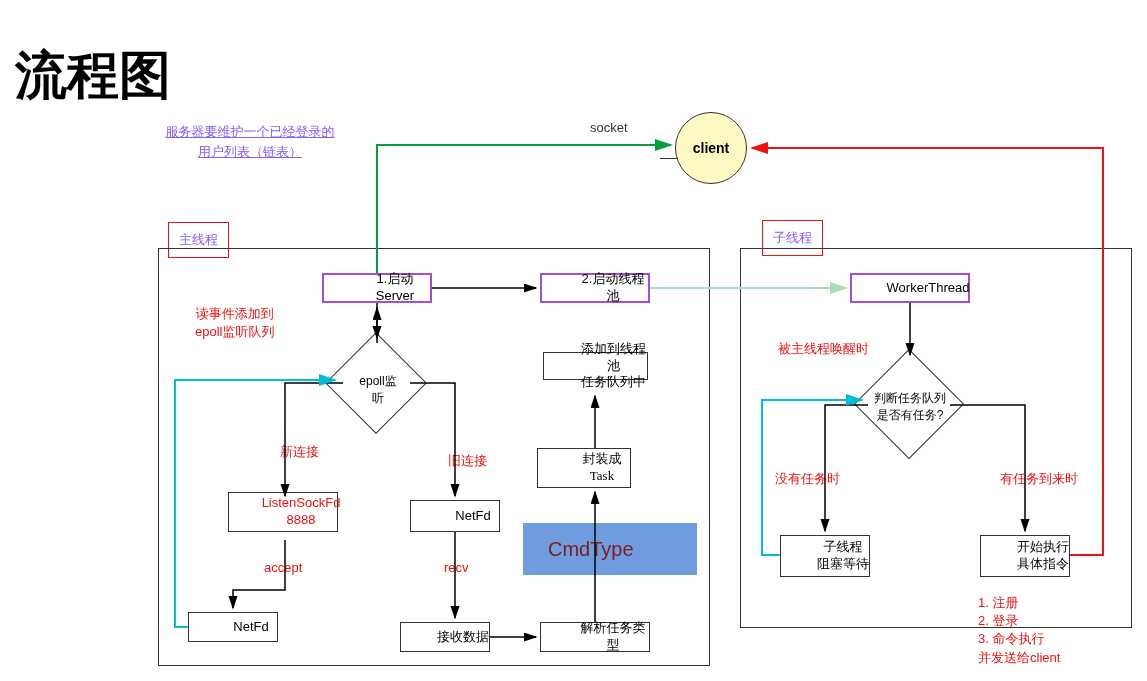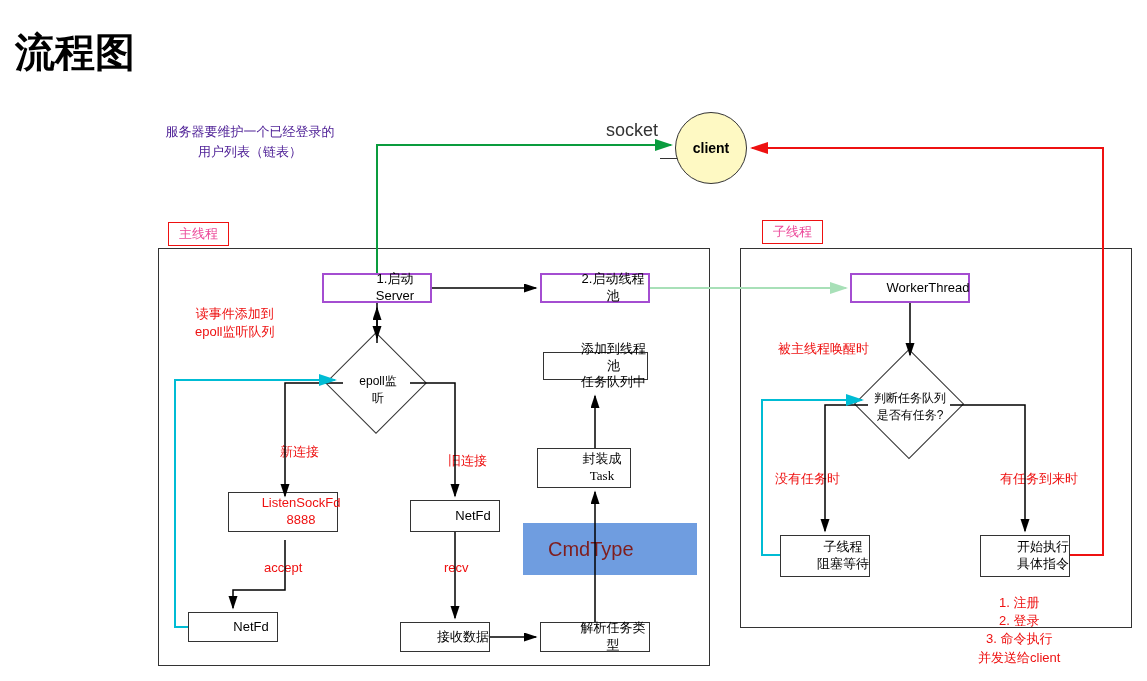--- a/index.html
+++ b/index.html
@@ -9,42 +9,43 @@
     font-family: "Microsoft YaHei", Arial, sans-serif;
     background: #fff;
     width: 1147px;
     height: 681px;
     position: relative;
     overflow: hidden;
   }
   .title {
     position: absolute;
     left: 15px;
-    top: 25px;
-    font-size: 40px;
+    top: 41px;
+    font-size: 52px;
     font-weight: 900;
     color: #000;
   }
   .note {
     position: absolute;
     font-size: 13px;
-    color: #4c1d95;
+    color: #8b5cf6;
     text-align: center;
     line-height: 1.5;
+    text-decoration: underline;
   }
   .container {
     position: absolute;
     border: 1px solid #333;
   }
   .tag {
     position: absolute;
     border: 1px solid #e11;
-    color: #ec4899;
-    font-size: 13px;
-    padding: 2px 10px;
+    color: #8b5cf6;
+    font-size: 13px;
+    padding: 8px 10px;
     background: #fff;
   }
   .box {
     position: absolute;
     border: 1px solid #333;
     font-size: 13px;
     display: flex;
     align-items: center;
     justify-content: center;
     text-align: center;
@@ -81,21 +82,21 @@
     font-size: 14px;
     background: #fef9c3;
     font-weight: bold;
   }
   .rlabel {
     position: absolute;
     color: #e11;
     font-size: 13px;
     text-align: center;
   }
-  .label { position: absolute; font-size: 18px; color: #333; margin-left: 16px; }
+  .label { position: absolute; font-size: 13px; color: #333; }
   .cmdtype {
     position: absolute;
     background: #6f9de0;
     color: #7f1d1d;
     font-size: 20px;
     display: flex;
     align-items: center;
     padding-left: 25px;
   }
   svg.arrows { position: absolute; left: 0; top: 0; pointer-events: none; }
@@ -150,21 +151,21 @@
 
 <div class="diamond" style="left:870px; top:365px; width:78px; height:78px;"></div>
 <div class="diamond-label" style="left:865px; top:390px;">判断任务队列<br>是否有任务?</div>
 
 <div class="rlabel" style="left:775px; top:470px;">没有任务时</div>
 <div class="rlabel" style="left:1000px; top:470px;">有任务到来时</div>
 
 <div class="box" style="left:780px; top:535px; width:90px; height:42px;">子线程<br>阻塞等待</div>
 <div class="box" style="left:980px; top:535px; width:90px; height:42px;">开始执行<br>具体指令</div>
 
-<div class="rlabel" style="left:978px; top:594px; text-align:center; line-height:1.4;">1. 注册<br>2. 登录<br>3. 命令执行<br>并发送给client</div>
+<div class="rlabel" style="left:978px; top:594px; text-align:left; line-height:1.4;">1. 注册<br>2. 登录<br>3. 命令执行<br>并发送给client</div>
 
 <svg class="arrows" width="1147" height="681">
   <defs>
     <marker id="ah" markerWidth="10" markerHeight="10" refX="8" refY="3" orient="auto">
       <path d="M0,0 L9,3 L0,6 Z" fill="#000"></path>
     </marker>
     <marker id="ahg" markerWidth="10" markerHeight="10" refX="8" refY="3" orient="auto">
       <path d="M0,0 L9,3 L0,6 Z" fill="#0a9c3e"></path>
     </marker>
     <marker id="ahr" markerWidth="10" markerHeight="10" refX="8" refY="3" orient="auto">

